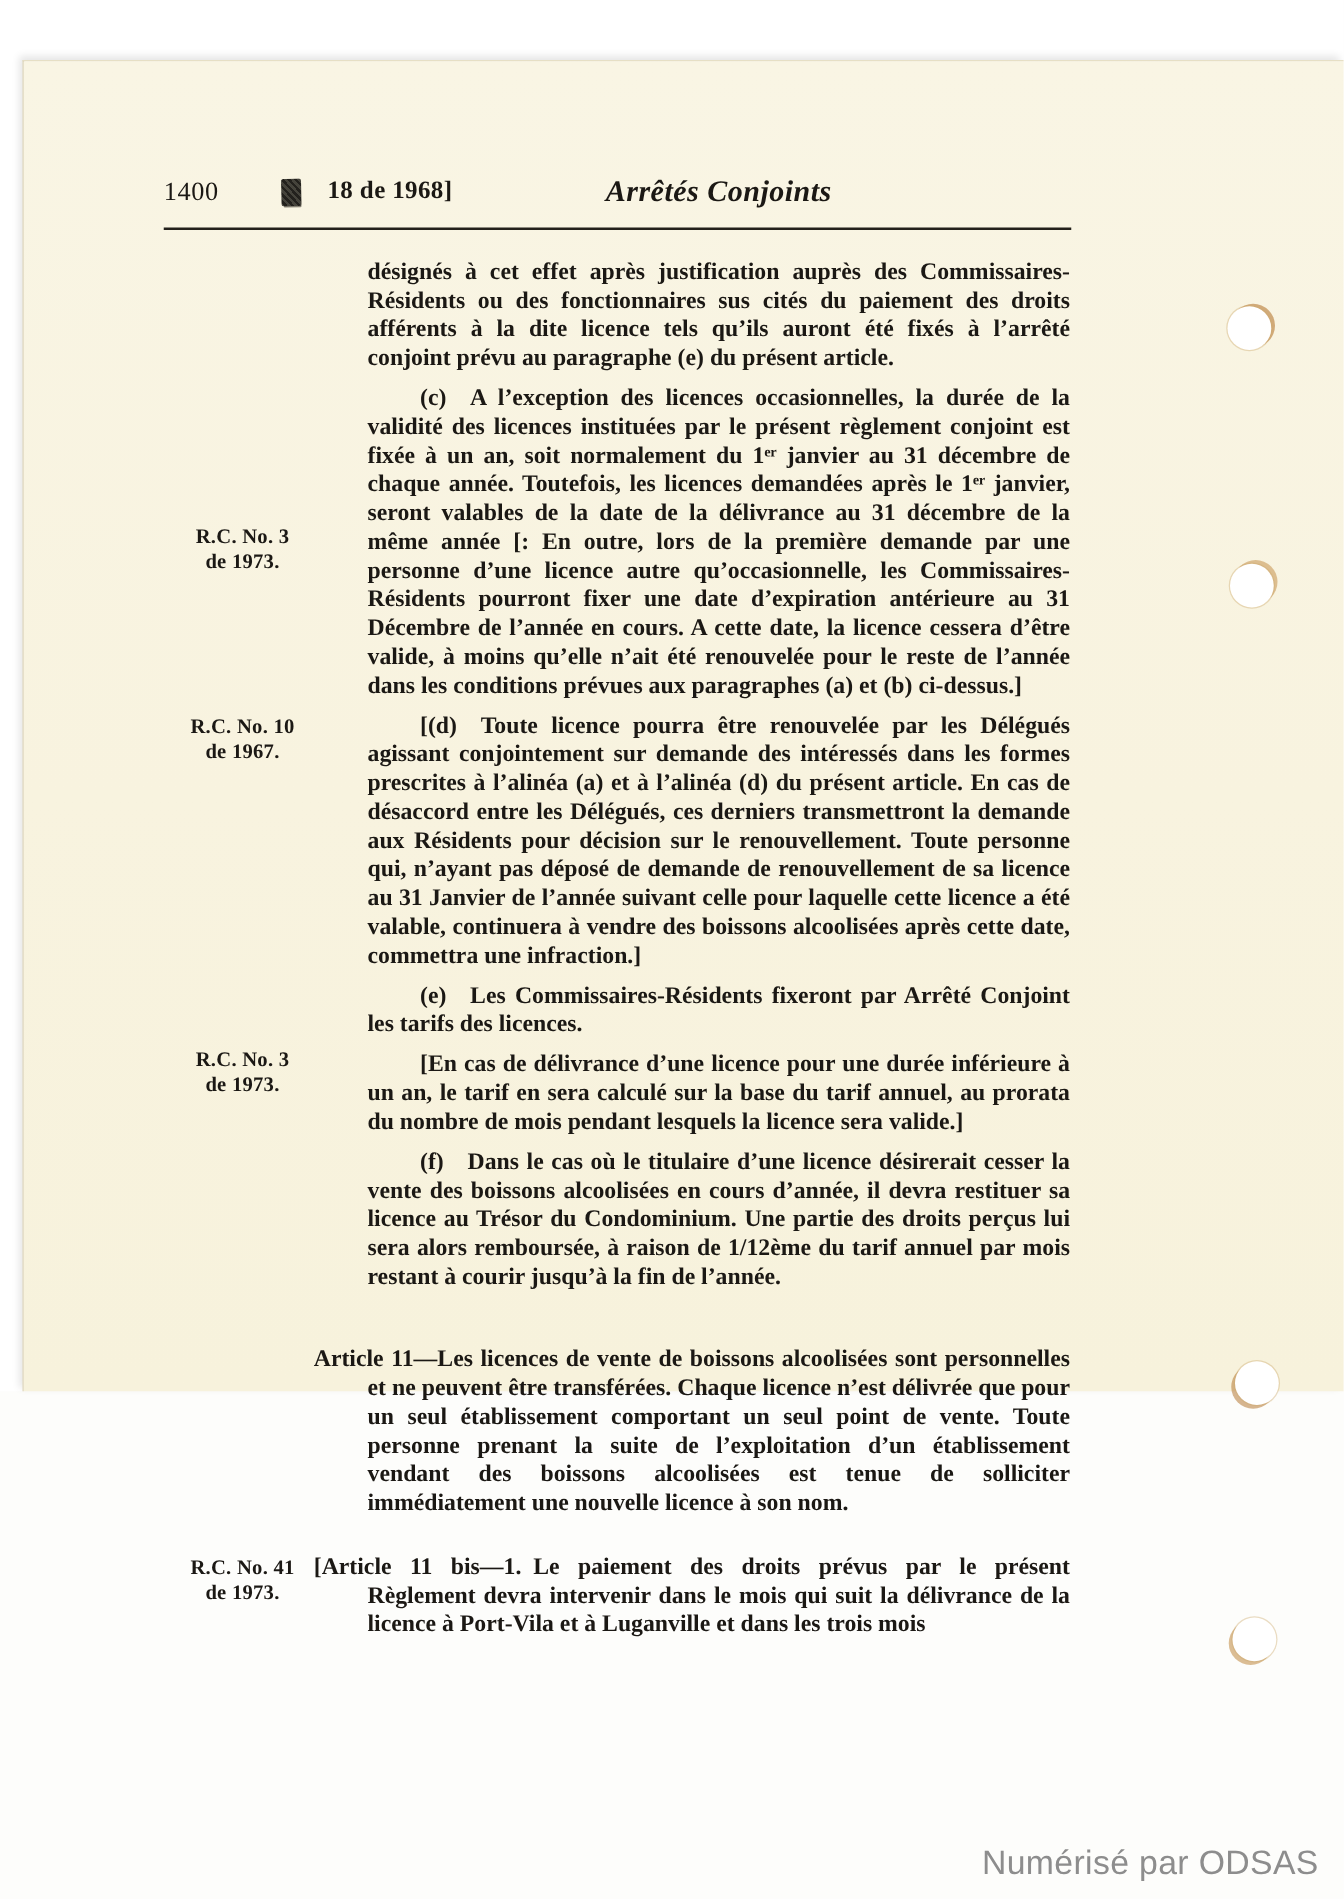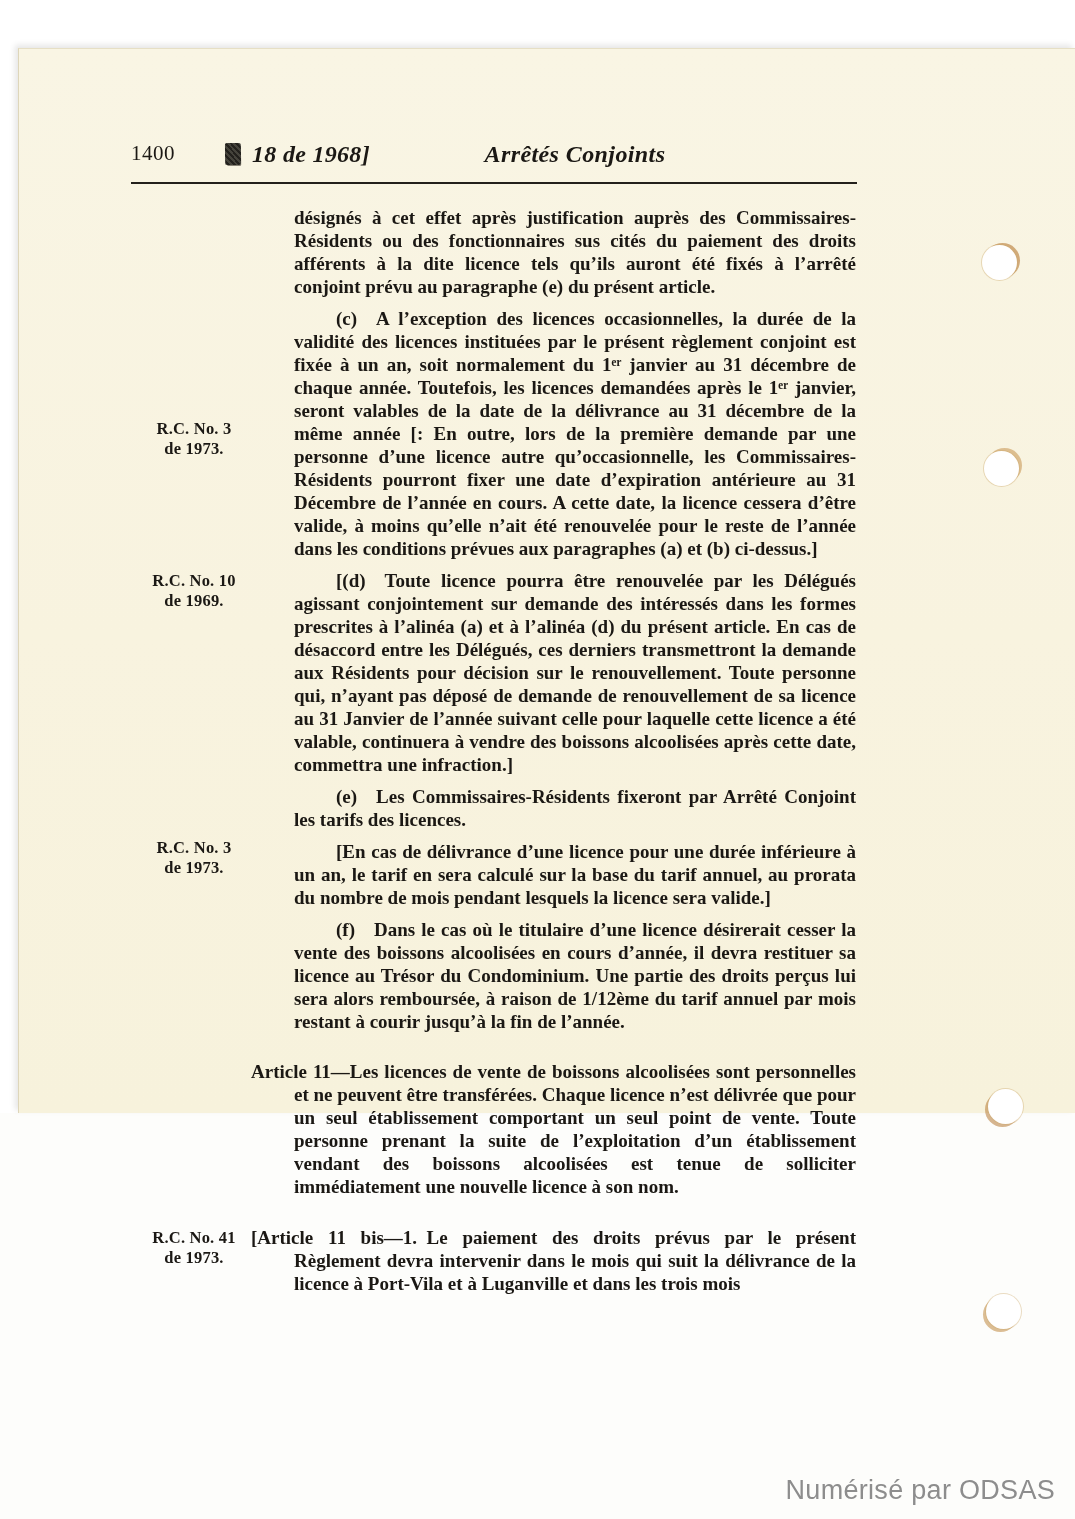--- a/index.html
+++ b/index.html
@@ -39,22 +39,22 @@
     position: absolute; left: 206px; top: 2px;
     width: 16px; height: 22px;
     background:
       repeating-linear-gradient(48deg, rgba(70,68,60,0.95) 0 2px, rgba(34,32,28,0.95) 2px 4px),
       #35332e;
     border-radius: 2px;
     transform: rotate(-1deg);
     box-shadow: 1px 2px 0 -1px rgba(60,55,45,0.6);
   }
   .issue {
-    position: absolute; left: 233px; top: 0;
-    font-size: 24px; font-weight: bold; letter-spacing: 0.3px; font-style: italic;
+    position: absolute; left: 243px; top: 0;
+    font-size: 20px; font-weight: bold; letter-spacing: 0.3px;
   }
   .running-title {
     position: absolute; left: 275px; width: 562px; top: 0;
     text-align: center;
     font-size: 24px; font-style: italic; font-weight: 600;
     letter-spacing: 0.4px;
   }
   .header-rule {
     position: absolute; top: 133px; left: 112px; width: 726px; height: 2px;
     background: #23201b;
@@ -67,21 +67,21 @@
     width: 605px;
     font-size: 19px;
     line-height: 23px;
     text-align: justify;
     font-weight: bold;
   }
   .para { position: relative; margin: 0 0 9px 0; }
   .para.body-ind { margin-left: 43px; text-indent: 42px; }
   .para.body-flush { margin-left: 43px; text-indent: 0; }
   .para.hang { margin-left: 0; padding-left: 43px; text-indent: -43px; }
-  .para.gap-article { margin-top: 27px; }
+  .para.gap-article { margin-top: 43px; }
   .para.gap-article2 { margin-top: 28px; }
   
   .margin-note {
     position: absolute;
     width: 130px;
     font-size: 16.5px;
     line-height: 20px;
     text-align: center;
     text-indent: 0;
     letter-spacing: 0.2px;
@@ -138,21 +138,21 @@
         <div class="margin-note note-pc">
           <span>R.C. No. 3</span>
           <span>de 1973.</span>
         </div>
         <span>(c) A l’exception des licences occasionnelles, la durée de la validité des licences instituées par le présent règlement conjoint est fixée à un an, soit normalement du 1ᵉʳ janvier au 31 décembre de chaque année. Toutefois, les licences demandées après le 1ᵉʳ janvier, seront valables de la date de la délivrance au 31 décembre de la même année [: En outre, lors de la première demande par une personne d’une licence autre qu’occasionnelle, les Commissaires-Résidents pourront fixer une date d’expiration antérieure au 31 Décembre de l’année en cours. A cette date, la licence cessera d’être valide, à moins qu’elle n’ait été renouvelée pour le reste de l’année dans les conditions prévues aux paragraphes (a) et (b) ci-dessus.]</span>
       </div>
 
       <div class="para body-ind">
         <div class="margin-note note-pd">
           <span>R.C. No. 10</span>
-          <span>de 1969.</span>
+          <span>de 1967.</span>
         </div>
         <span>[(d) Toute licence pourra être renouvelée par les Délégués agissant conjointement sur demande des intéressés dans les formes prescrites à l’alinéa (a) et à l’alinéa (d) du présent article. En cas de désaccord entre les Délégués, ces derniers transmettront la demande aux Résidents pour décision sur le renouvellement. Toute personne qui, n’ayant pas déposé de demande de renouvellement de sa licence au 31 Janvier de l’année suivant celle pour laquelle cette licence a été valable, continuera à vendre des boissons alcoolisées après cette date, commettra une infraction.]</span>
       </div>
 
       <div class="para body-ind">
         <span>(e) Les Commissaires-Résidents fixeront par Arrêté Conjoint les tarifs des licences.</span>
       </div>
 
       <div class="para body-ind">
         <div class="margin-note note-encas">

